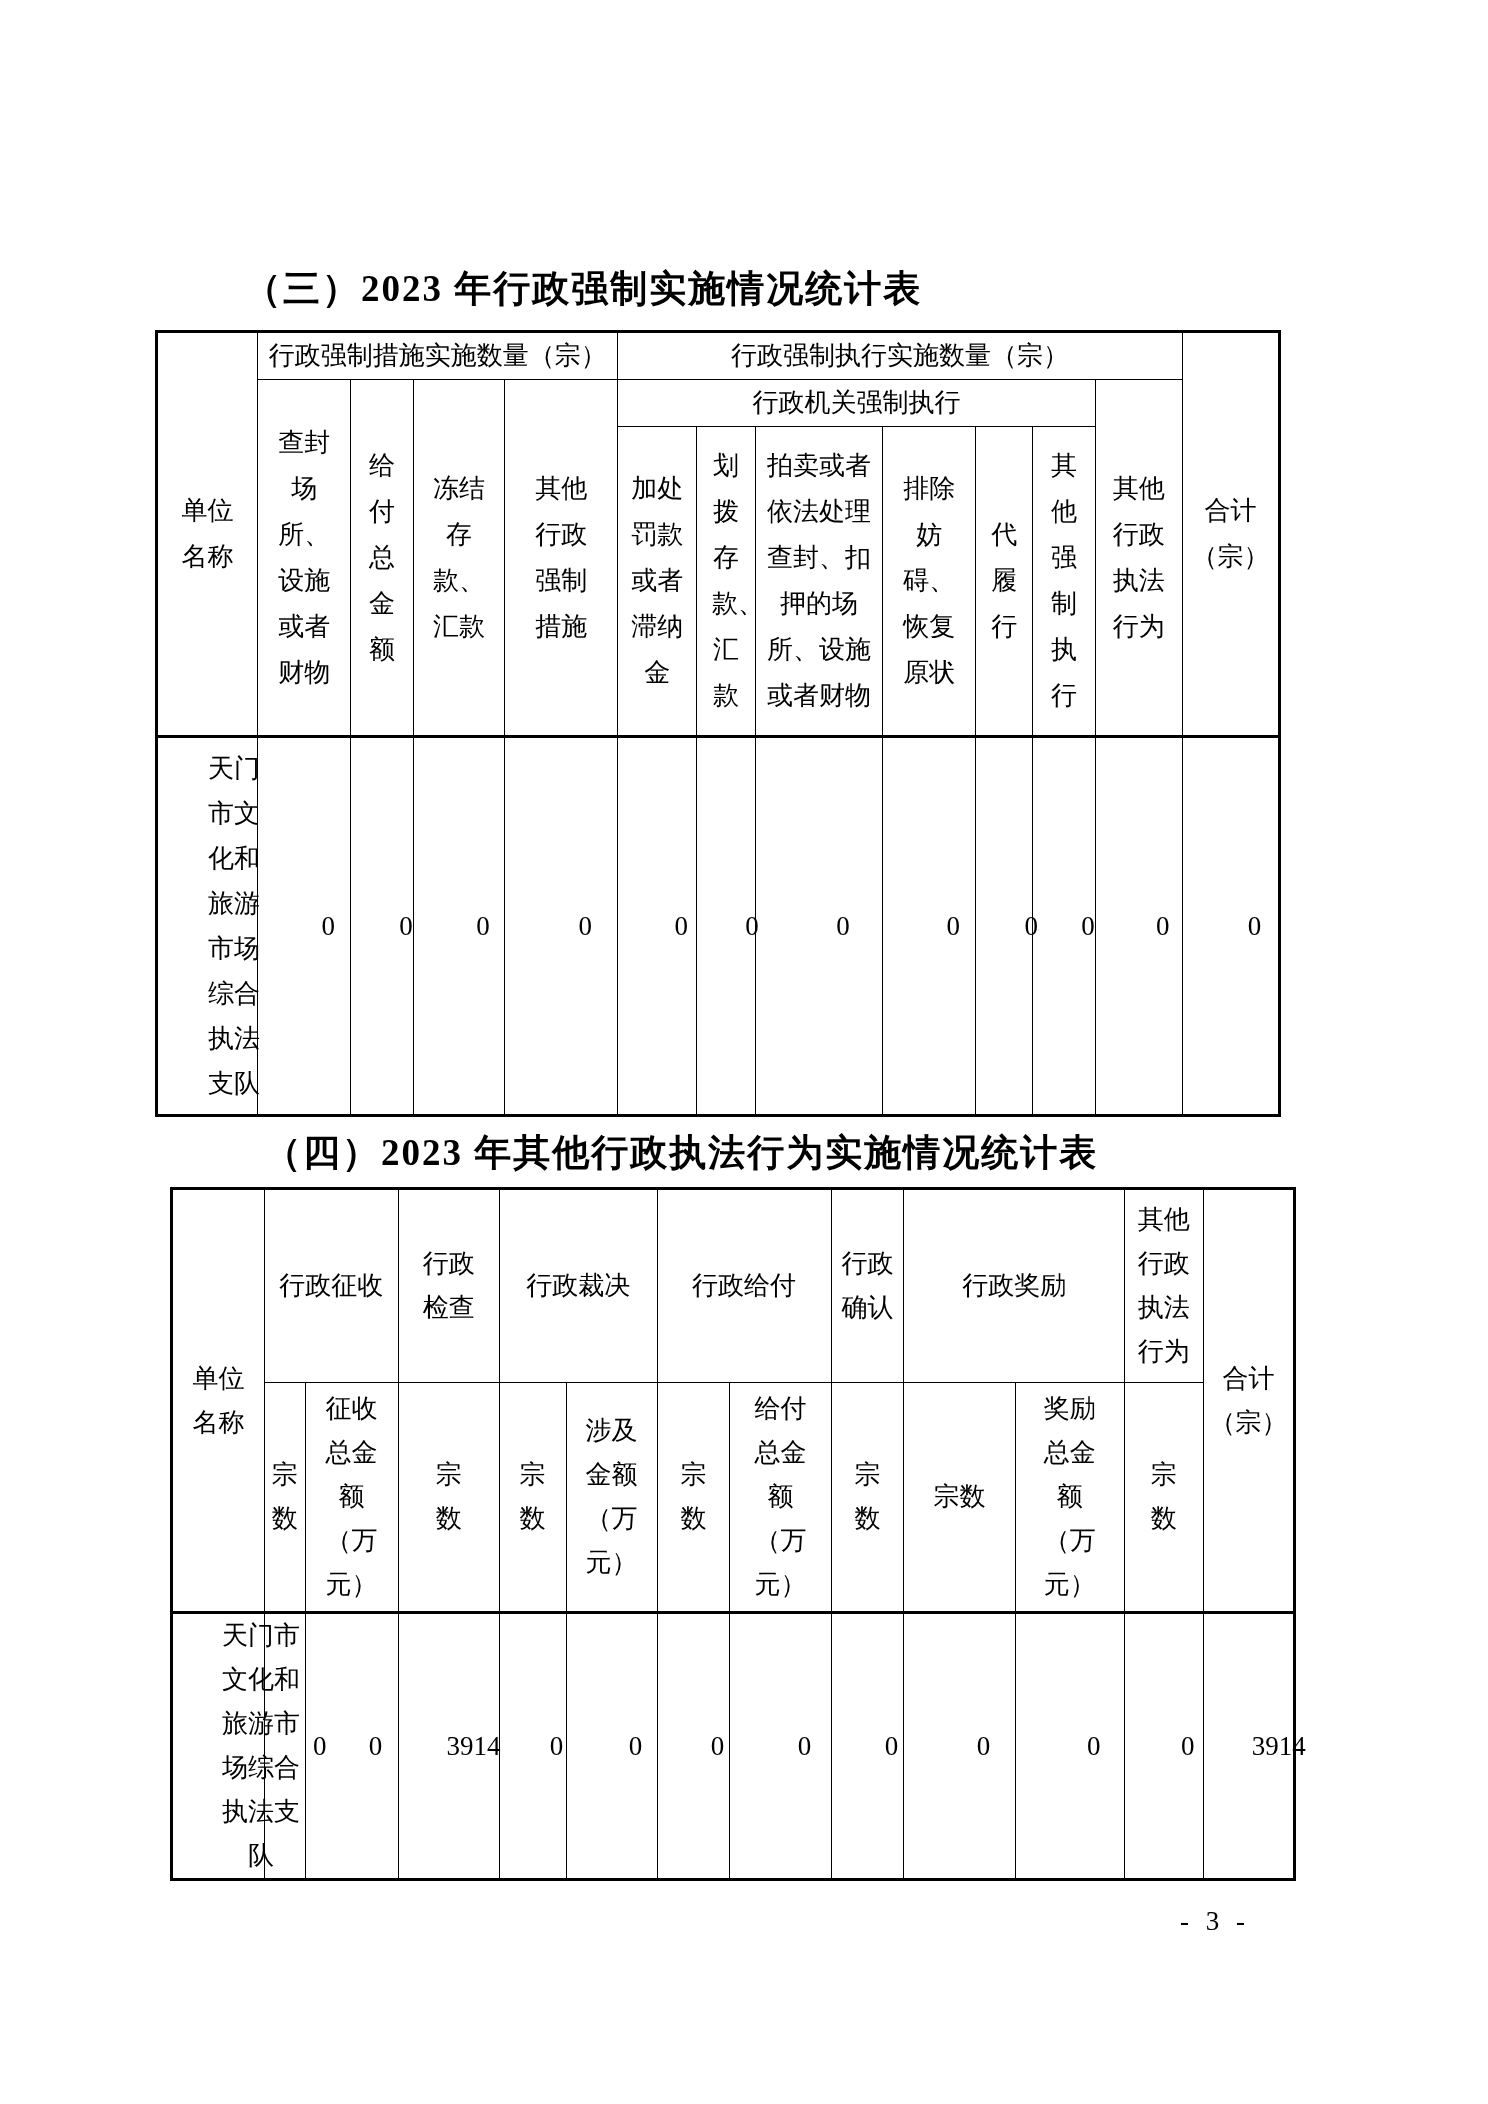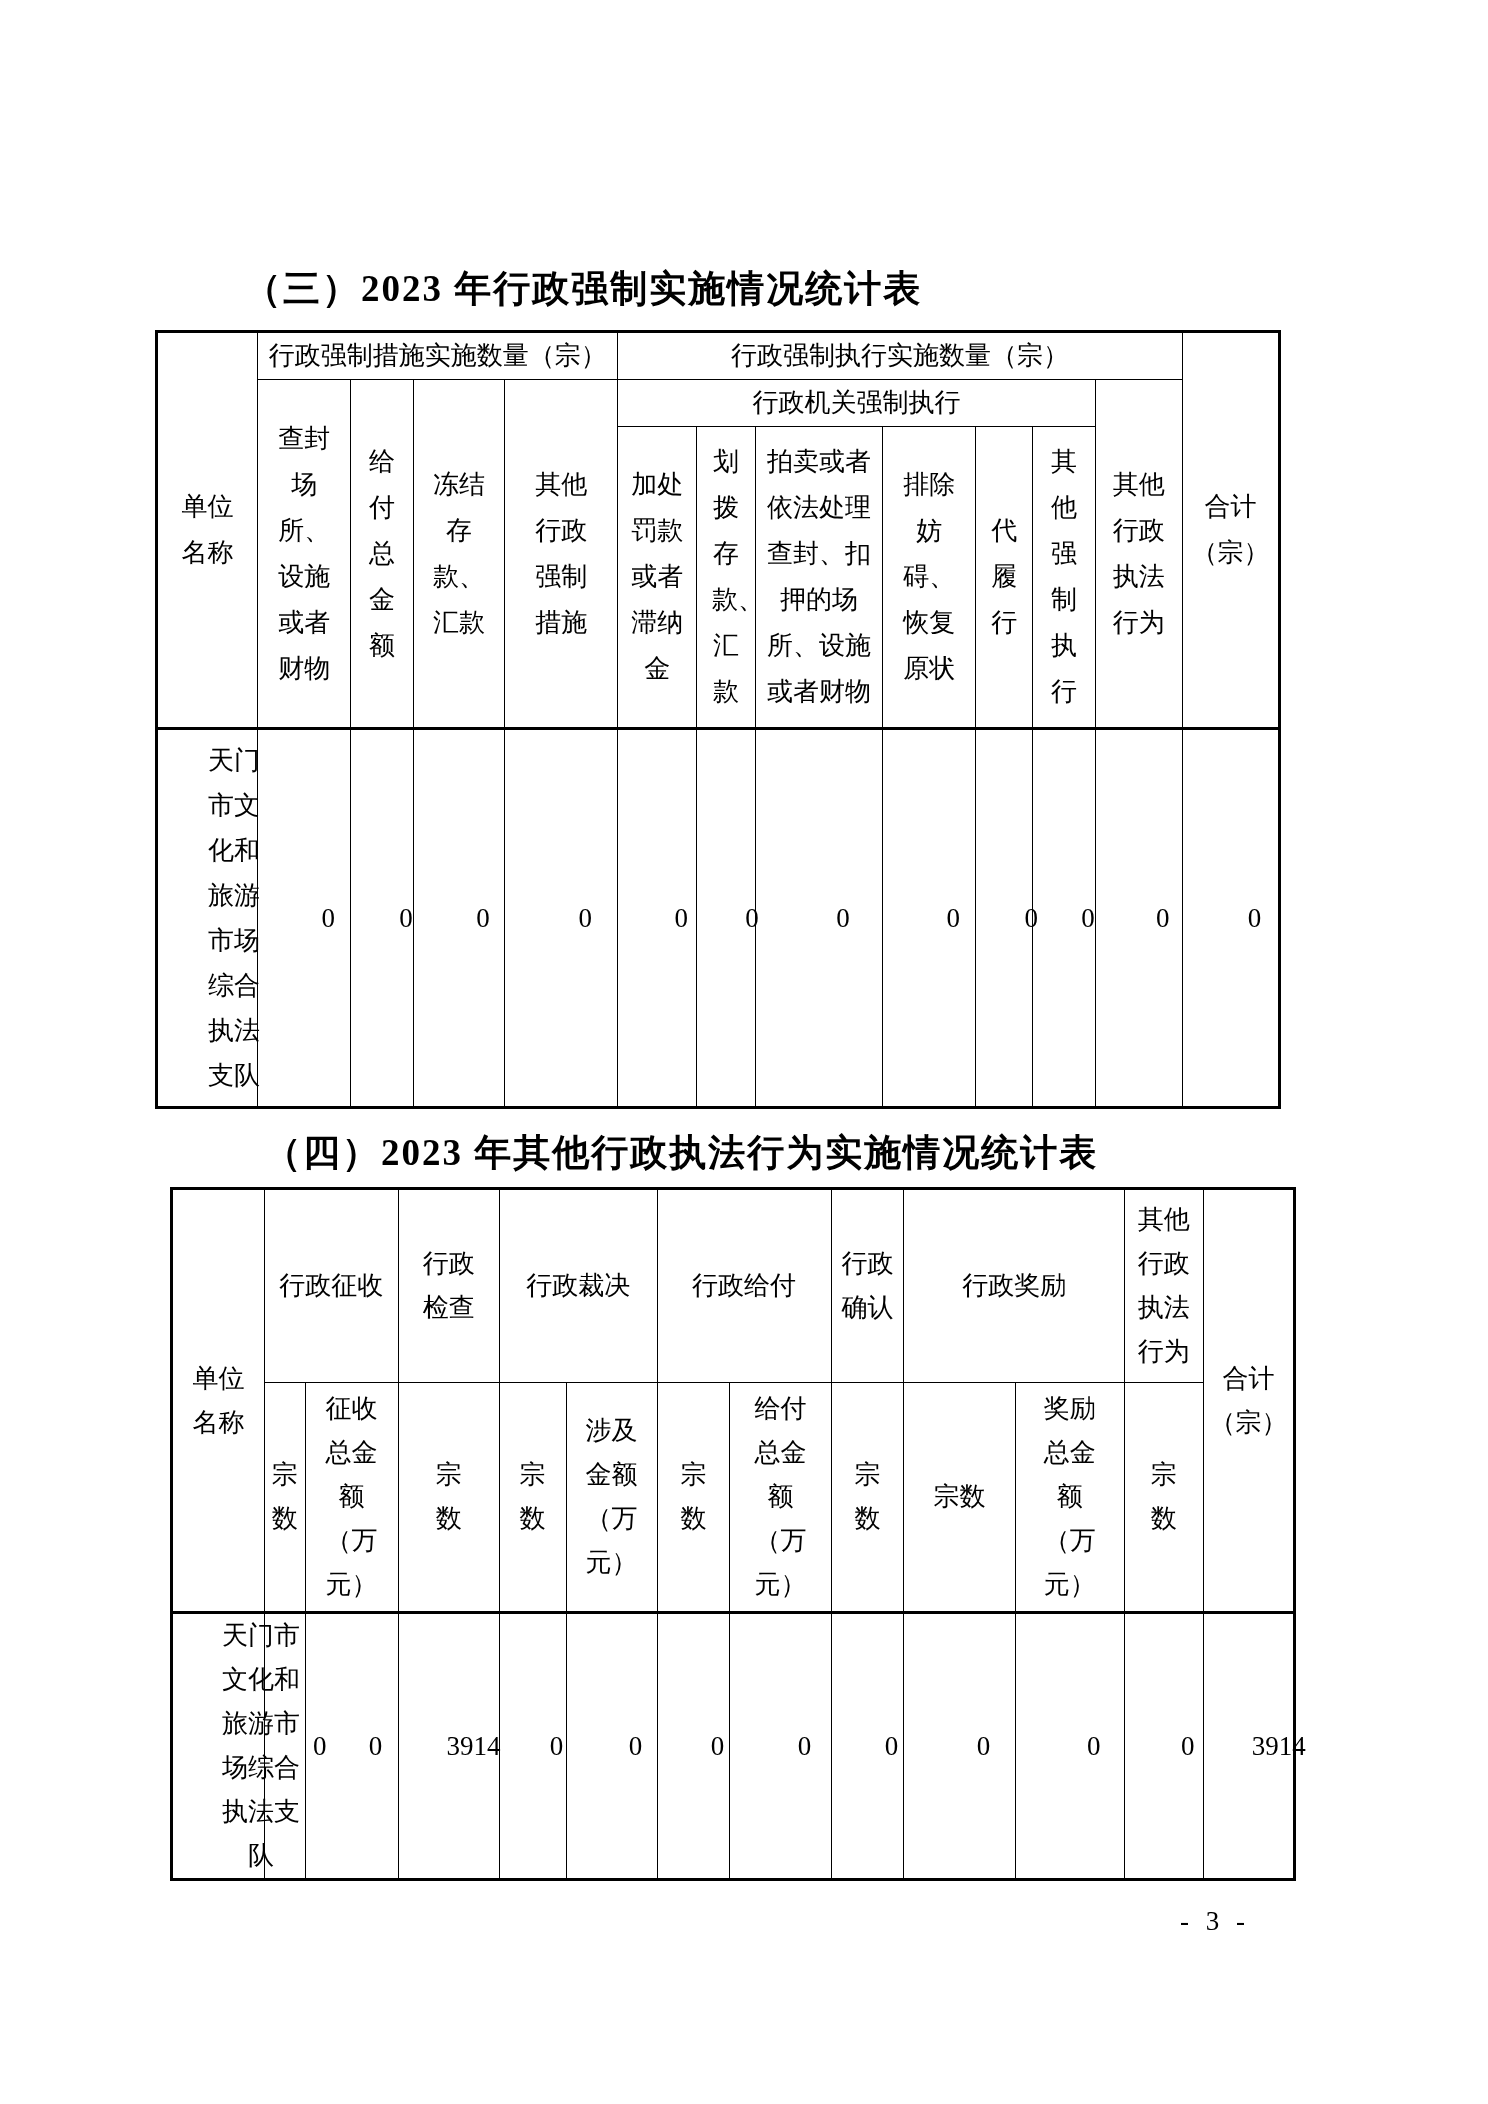--- a/index.html
+++ b/index.html
@@ -30,21 +30,21 @@
   #table1 tr.r3{height:302px;} #table1 tr.data-row{height:362px;}
   #table2 tr.r1{height:183px;} #table2 tr.r2{height:190px;}
   #table2 tr.data-row{height:265px;}
   
   .iw28{width:28px;margin:0 auto;}
   .iw56{width:56px;margin:8px auto;}
   .iw58{width:58px;margin:16px auto;}
   .iw72{width:72px;margin:4px auto;}
   .iw78{width:78px;margin:15px auto;font-family:Liberation Serif, serif;}
   .iw80{width:80px;margin:0 auto;}
-  .iw106{width:106px;margin:8px auto;}
+  .iw106{width:106px;margin:16px auto;}
   th.mh{line-height:38px;}
   #table1 td.val, #table2 td.val{font-size:27px;}
   #table1 td.name-cell{line-height:45px;}
   .page-number{
     position:absolute;left:1180px;top:1906px;font-size:27px;letter-spacing:5px;
     white-space:nowrap;
   }
 </style>
 </head>
 <body>

